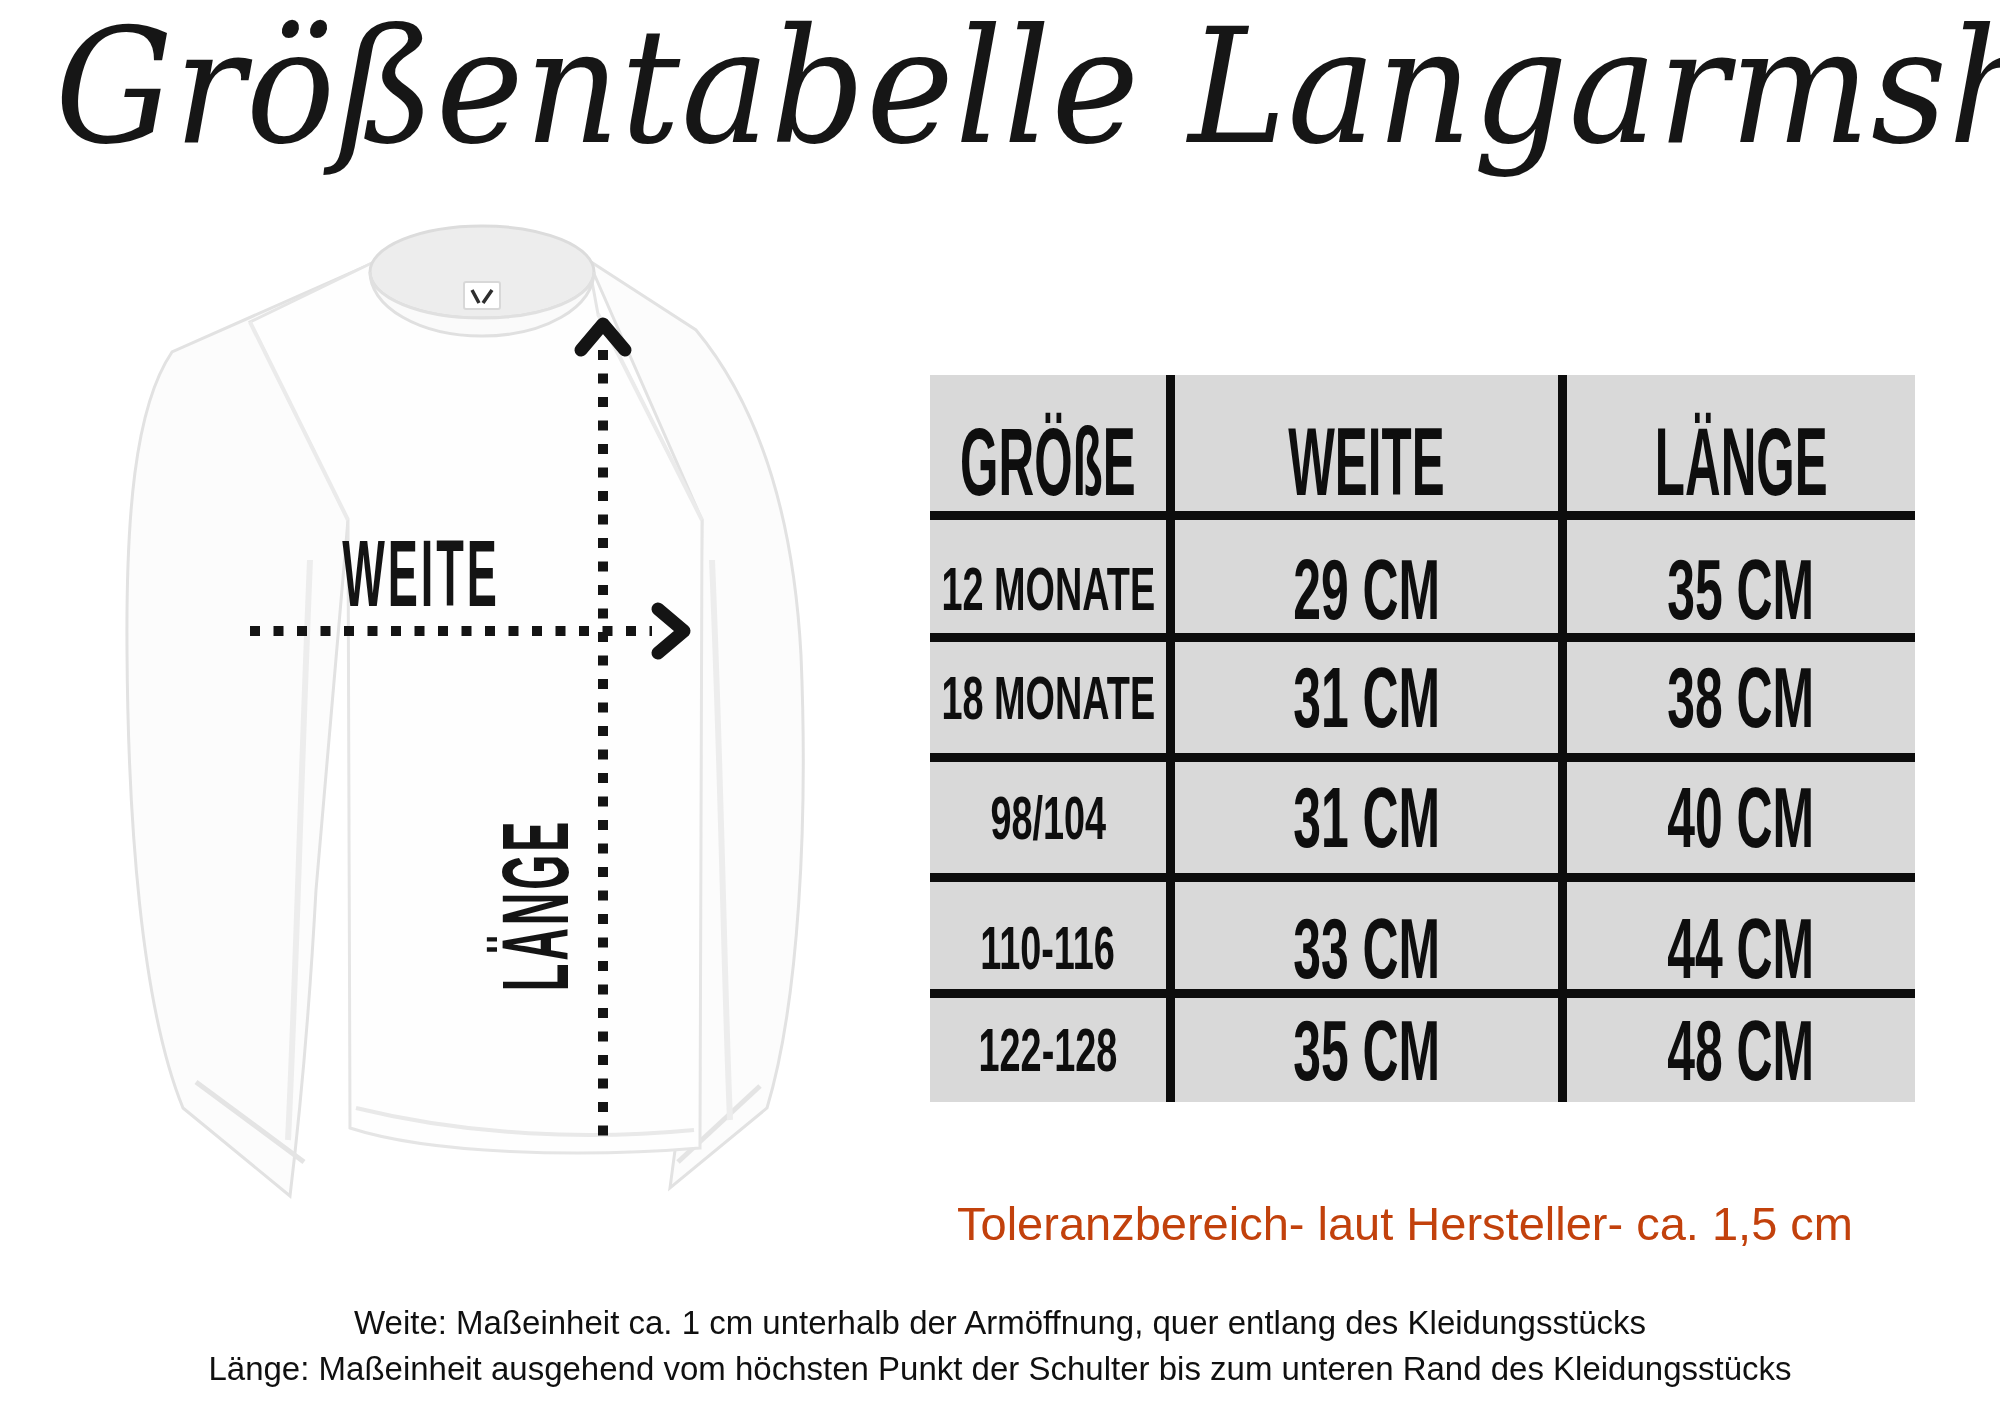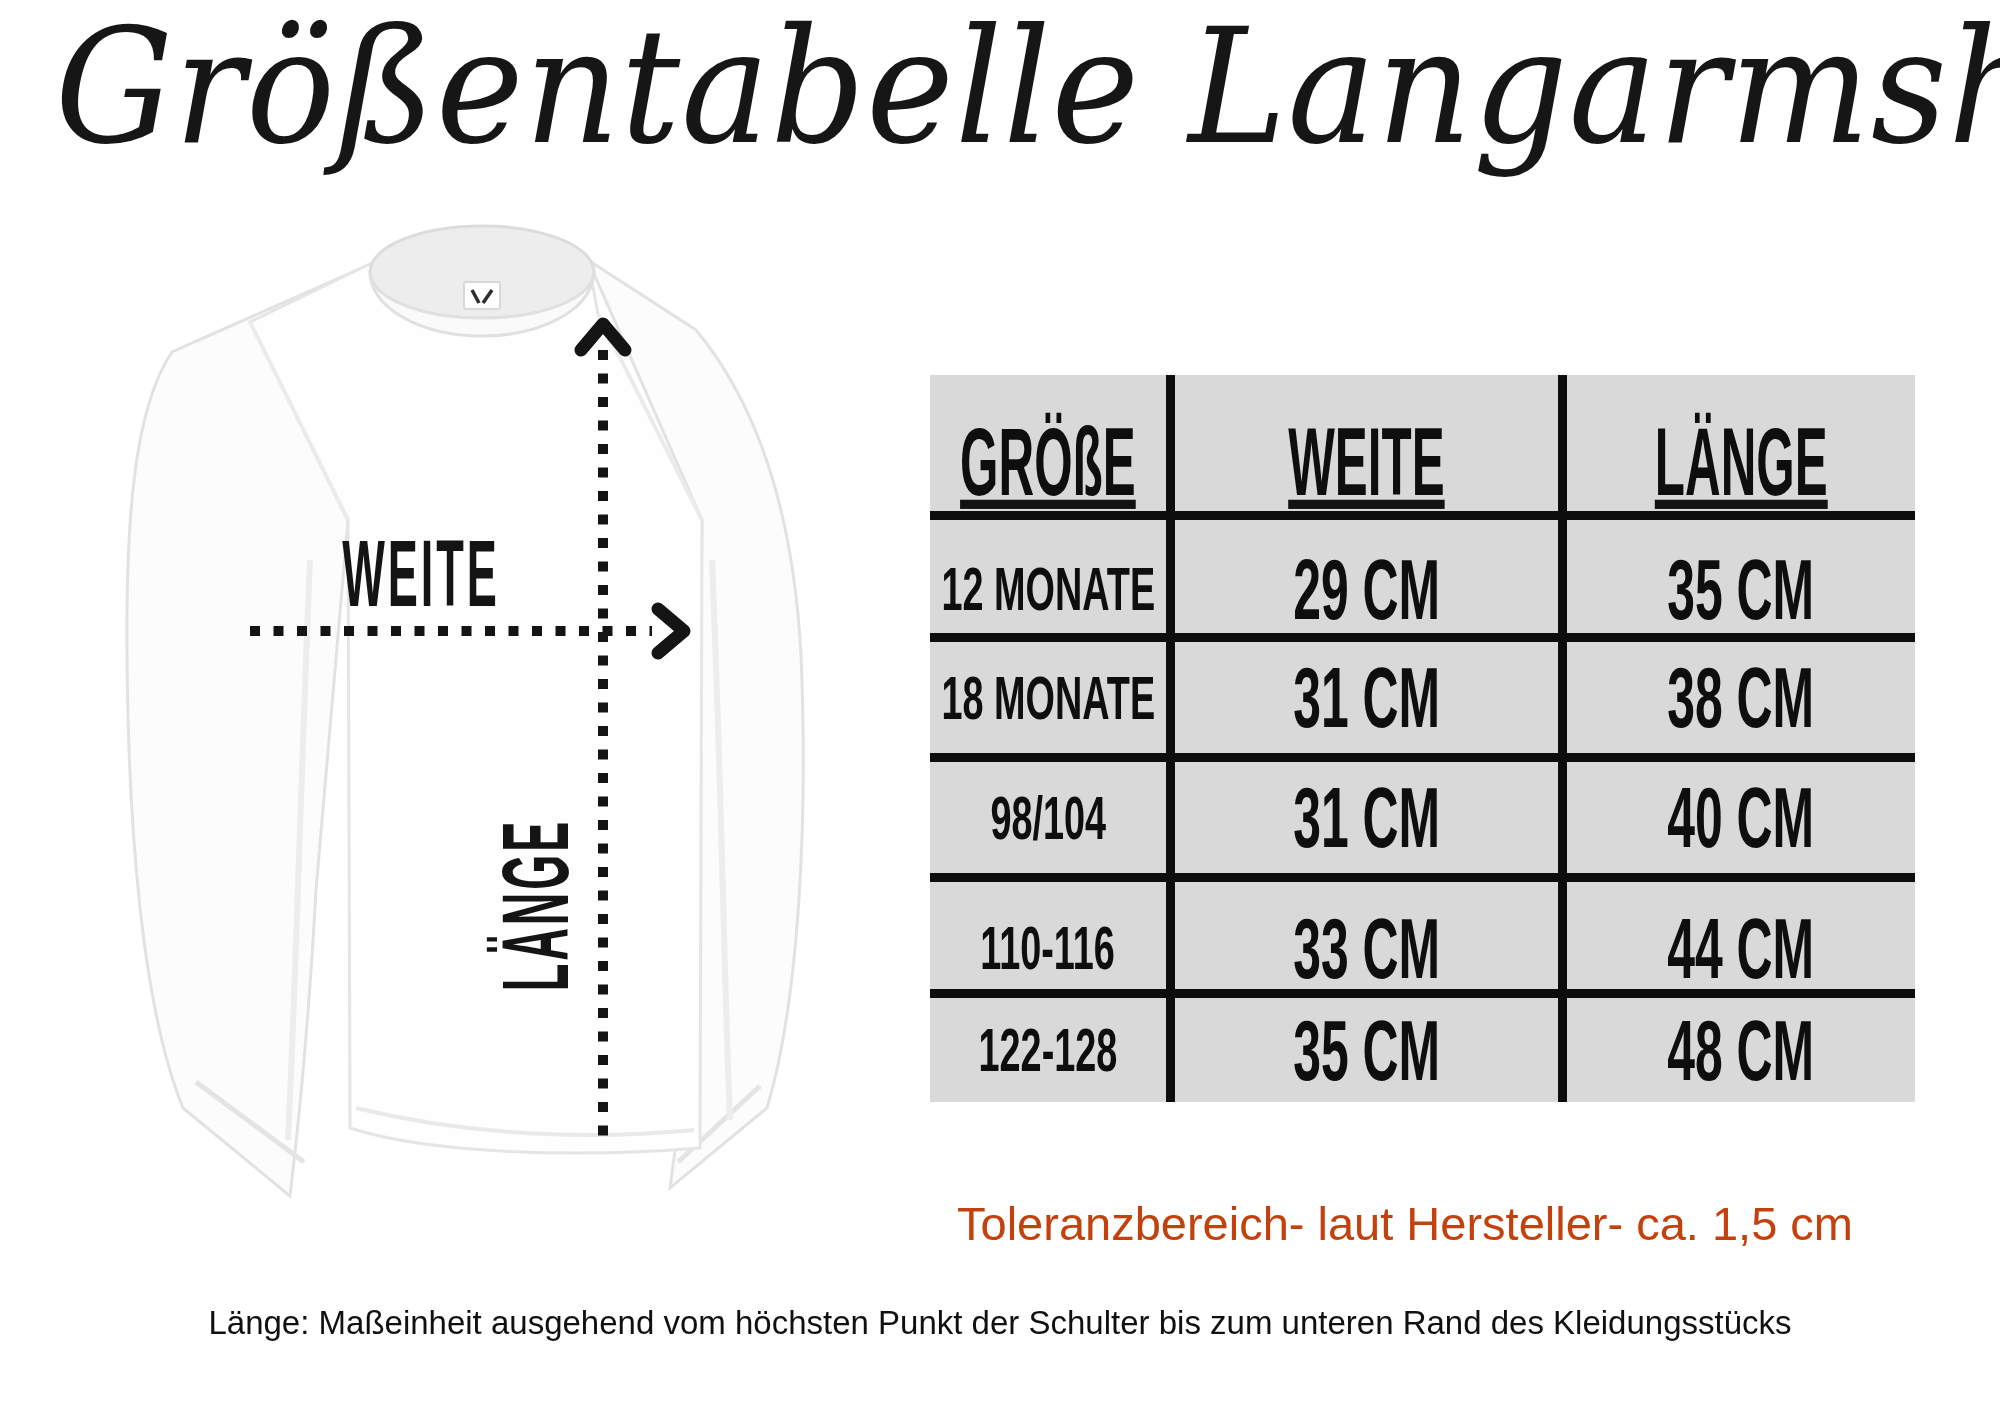--- a/index.html
+++ b/index.html
@@ -25,21 +25,21 @@
   .hline{position:absolute;left:930px;width:985px;height:9px;background:#0d0d0d;}
   .h1{top:511px;} .h2{top:633px;} .h3{top:753px;} .h4{top:873px;} .h5{top:989px;}
   .cell{position:absolute;display:flex;align-items:center;justify-content:center;overflow:visible;}
   .cond{display:inline-block;white-space:nowrap;transform-origin:50% 50%;color:#0e0e0e;}
   .hdr .cond{font-size:95px;font-weight:bold;transform:scaleX(.52) scaleY(1.02);}
   .cell-size .cond{font-size:61px;font-weight:bold;transform:scaleX(.62);}
   .cell-val .cond{font-size:86px;font-weight:bold;transform:scaleX(.58);}
 
   
   .c1{left:930px;width:236px;} .c2{left:1175px;width:383px;} .c3{left:1567px;width:348px;}
-  .r0{top:375px;height:172px;text-decoration:underline;} .r1{top:520px;height:138px;} .r2{top:642px;height:111px;}
+  .r0{top:375px;height:172px;} .r1{top:520px;height:138px;} .r2{top:642px;height:111px;}
   .r3{top:762px;height:111px;} .r4{top:882px;height:132px;} .r5{top:998px;height:104px;border-radius:27px;}
 
   .tolerance{
     position:absolute;left:850px;top:1196px;width:1110px;text-align:center;
     font-size:47px;color:#c2410c;letter-spacing:0px;
   }
   .footnotes{
     position:absolute;left:0;top:1300px;width:2000px;text-align:center;
     font-size:33px;line-height:46px;color:#101010;
   }
@@ -156,16 +156,17 @@
         <span class="cond">35 CM</span>
       </div>
     <div class="cell cell-val  c3 r5">
         <span class="cond">48 CM</span>
       </div>
   </div>
 
   <div class="tolerance">Toleranzbereich- laut Hersteller- ca. 1,5 cm</div>
 
   <div class="footnotes">
+    <div>Weite: Maßeinheit ca. 1 cm unterhalb der Armöffnung, quer entlang des Kleidungsstücks</div>
     <div>Länge: Maßeinheit ausgehend vom höchsten Punkt der Schulter bis zum unteren Rand des Kleidungsstücks</div>
   </div>
 
 </div>
 
 </body></html>

